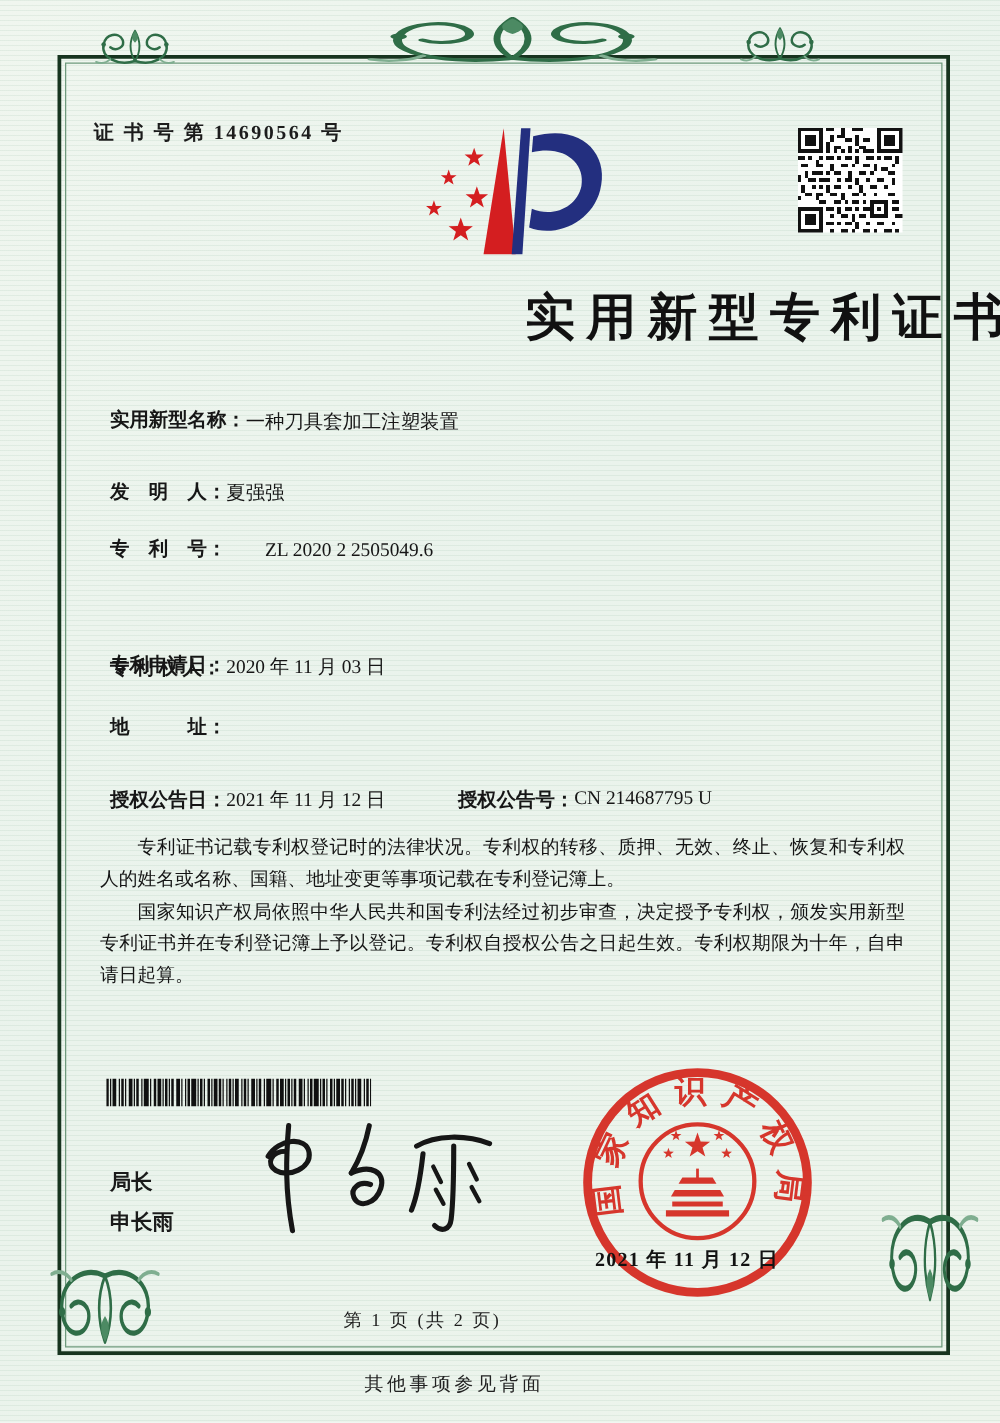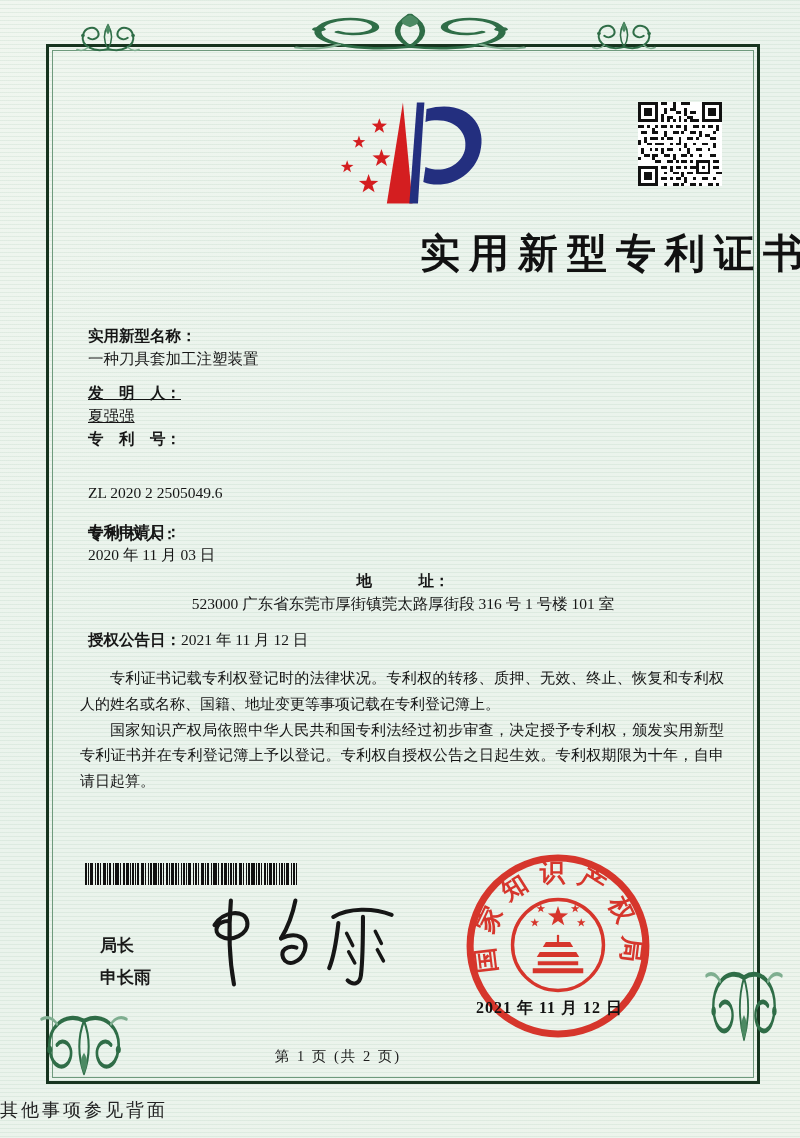--- a/index.html
+++ b/index.html
@@ -19,42 +19,42 @@
     position:absolute;left:46px;top:44px;width:708px;height:1034px;
     border:3px solid #17341f;
   }
   .frame-inner{
     position:absolute;inset:3px;border:1px solid #6f9a7d;
   }
   .txt{position:absolute;color:#1c1c1c;}
   .cert-no{left:75px;top:96px;font-size:16px;letter-spacing:2px;font-weight:600;}
   .title{left:12px;top:226px;width:800px;text-align:right;font-size:40px;font-weight:700;letter-spacing:9px;color:#111;}
   .fields{position:absolute;left:88px;top:326px;width:630px;font-size:15.5px;color:#161616;}
-  .field{display:flex;align-items:flex-start;margin-bottom:0;position:absolute;left:0;width:630px;flex-direction:column;}
+  .field{display:flex;align-items:flex-start;margin-bottom:0;position:absolute;left:0;width:630px;}
   .field .label{flex:0 0 auto;font-weight:600;white-space:pre;}
   .field .value{flex:0 1 auto;max-width:500px;line-height:1.55;}
   .f0{top:0;}
-  .f1{top:57px;text-decoration:underline;}
+  .f1{top:57px;}
   .f2{top:103px;gap:31px;}
   .f3{top:150px;margin-top:46px;}
   .f4{top:198px;}
   .f5{top:245px;align-items:center;}
   .grant-row{position:absolute;left:88px;top:630px;width:640px;font-size:15.5px;display:flex;color:#161616;}
   .grant-row .pair{display:flex;white-space:pre;}
   .grant-row .pair.second{margin-left:58px;}
   .grant-row .label{font-weight:600;}
   .body-text{position:absolute;left:80px;top:666px;width:644px;font-size:15px;line-height:1.72;color:#141414;text-align:justify;}
   .body-text p{margin:0;text-indent:2em;}
   .barcode{position:absolute;left:85px;top:862px;width:212px;height:24px;}
-  .director{position:absolute;left:100px;top:930px;font-size:17px;font-weight:700;color:#1a1a1a;line-height:1.9;}
+  .director{position:absolute;left:88px;top:930px;font-size:17px;font-weight:700;color:#1a1a1a;line-height:1.9;}
   .signature{position:absolute;left:192px;top:888px;width:215px;height:108px;}
   .seal{position:absolute;left:462px;top:850px;width:192px;height:192px;opacity:.93;}
   .seal-date{position:absolute;left:476px;top:998px;font-size:16px;font-weight:700;letter-spacing:1px;color:#121212;}
   .page-info{left:0;top:1047px;width:676px;text-align:center;font-size:14.5px;letter-spacing:2px;}
-  .back-note{left:0;top:1098px;width:727px;font-size:18px;letter-spacing:3px;color:#222;}
+  .back-note{left:0;top:1098px;width:727px;text-align:center;font-size:15px;letter-spacing:3px;color:#222;}
   .logo{position:absolute;left:318px;top:94px;width:172px;height:118px;}
   .qr{position:absolute;left:638px;top:102px;width:84px;height:84px;}
   .orn{position:absolute;}
   .orn-top-center{left:272px;top:6px;width:276px;height:58px;}
   .orn-top-left{left:70px;top:18px;width:76px;height:44px;}
   .orn-top-right{left:586px;top:16px;width:76px;height:44px;}
   .orn-bottom-left{left:32px;top:992px;width:104px;height:96px;transform:rotate(180deg);}
   .orn-bottom-right{left:698px;top:944px;width:92px;height:112px;transform:rotate(180deg) scaleX(-1);}
 </style>
 </head>
@@ -90,20 +90,21 @@
   <svg class="orn orn-top-right" viewBox="0 0 100 60" preserveAspectRatio="none">
       <use href="#flourish"></use>
     </svg>
   <svg class="orn orn-bottom-left" viewBox="0 0 100 60" preserveAspectRatio="none">
       <use href="#flourish"></use>
     </svg>
   <svg class="orn orn-bottom-right" viewBox="0 0 100 60" preserveAspectRatio="none">
       <use href="#flourish"></use>
     </svg>
 
+  <div class="txt cert-no">证 书 号 第 14690564 号</div>
 
   <svg class="logo" viewBox="0 0 160 110">
     <g fill="#d41e20">
       <use href="#star" transform="translate(57,30) scale(0.75)"></use>
       <use href="#star" transform="translate(38,45) scale(0.62)"></use>
       <use href="#star" transform="translate(59,60) scale(0.88)"></use>
       <use href="#star" transform="translate(27,68) scale(0.62)"></use>
       <use href="#star" transform="translate(47,84) scale(0.95)"></use>
       <path d="M79,8 L88,102 L64,102 Z"></path>
     </g>
@@ -151,28 +152,31 @@
     </div>
     <div class="field f3">
       <span class="label">专利申请日：</span>
       <span class="value">2020 年 11 月 03 日</span>
     </div>
     <div class="field f4">
       <span class="label">专 利 权 人：</span>
     </div>
     <div class="field f5">
       <span class="label">地　　　址：</span>
-      <span class="value">523000 广东省东莞市厚街镇莞太路厚街段 316 号 1 号楼 101 室</span>
     </div>
   </div>
 
   <div class="grant-row">
     <span class="pair">
       <span class="label">授权公告日：</span>
       <span class="value">2021 年 11 月 12 日</span>
+    </span>
+    <span class="pair second">
+      <span class="label">授权公告号：</span>
+      <span class="value">CN 214687795 U</span>
     </span>
   </div>
 
   <div class="body-text">
     <p>专利证书记载专利权登记时的法律状况。专利权的转移、质押、无效、终止、恢复和专利权人的姓名或名称、国籍、地址变更等事项记载在专利登记簿上。</p>
     <p>国家知识产权局依照中华人民共和国专利法经过初步审查，决定授予专利权，颁发实用新型专利证书并在专利登记簿上予以登记。专利权自授权公告之日起生效。专利权期限为十年，自申请日起算。</p>
   </div>
 
   <svg class="barcode" viewBox="0 0 212 24" preserveAspectRatio="none">
     <line x1="0" y1="12" x2="212" y2="12" stroke="#101010" stroke-width="22" stroke-dasharray="2 1 1 1 3 2 1 1 2 1 1 2 3 1 1 1 2 2 1 1 4 1 1 2 2 1 3 1 1 1 2 1 1 1 2 2 3 1 1 2 1 1 2 1 4 1 1 1 2 1 1 2 2 1 1 1 3 1 2 1 1 2 1 1"></line>

